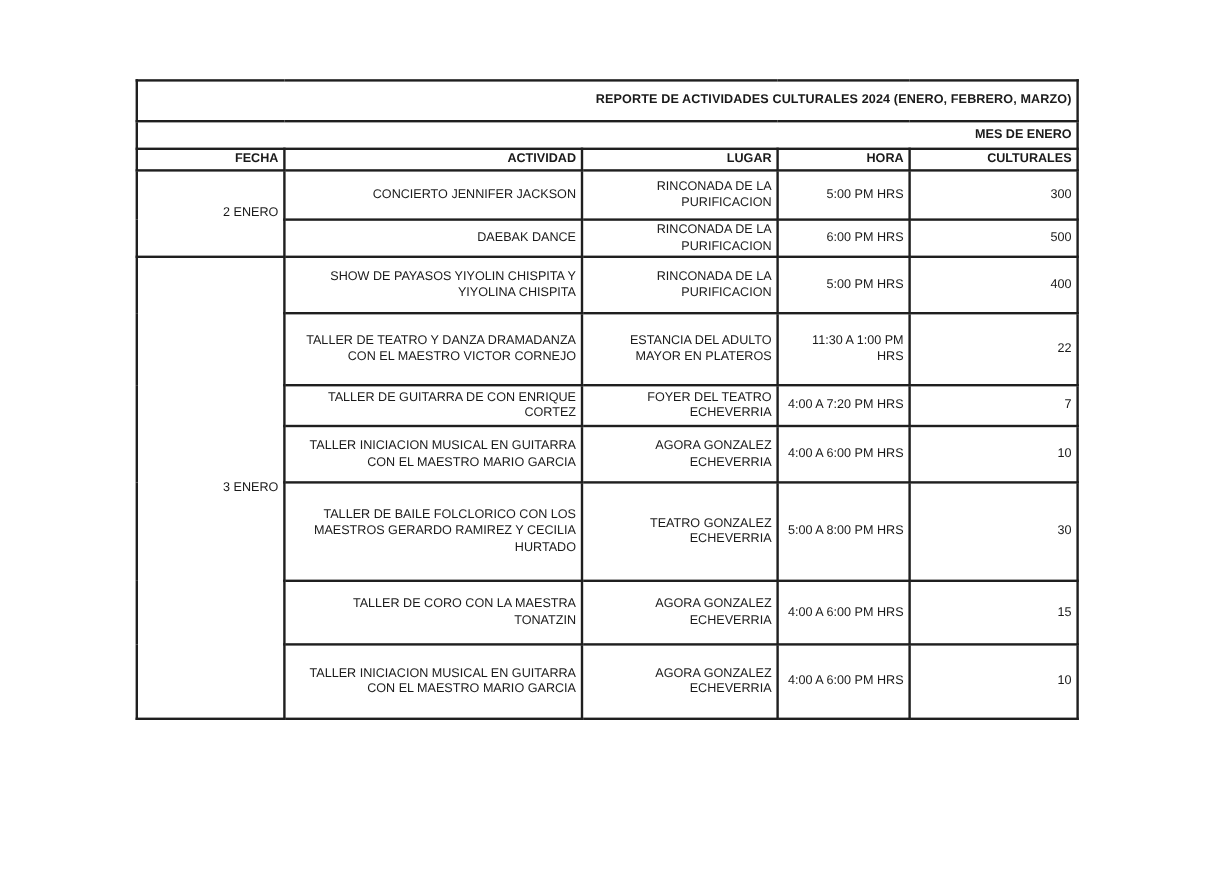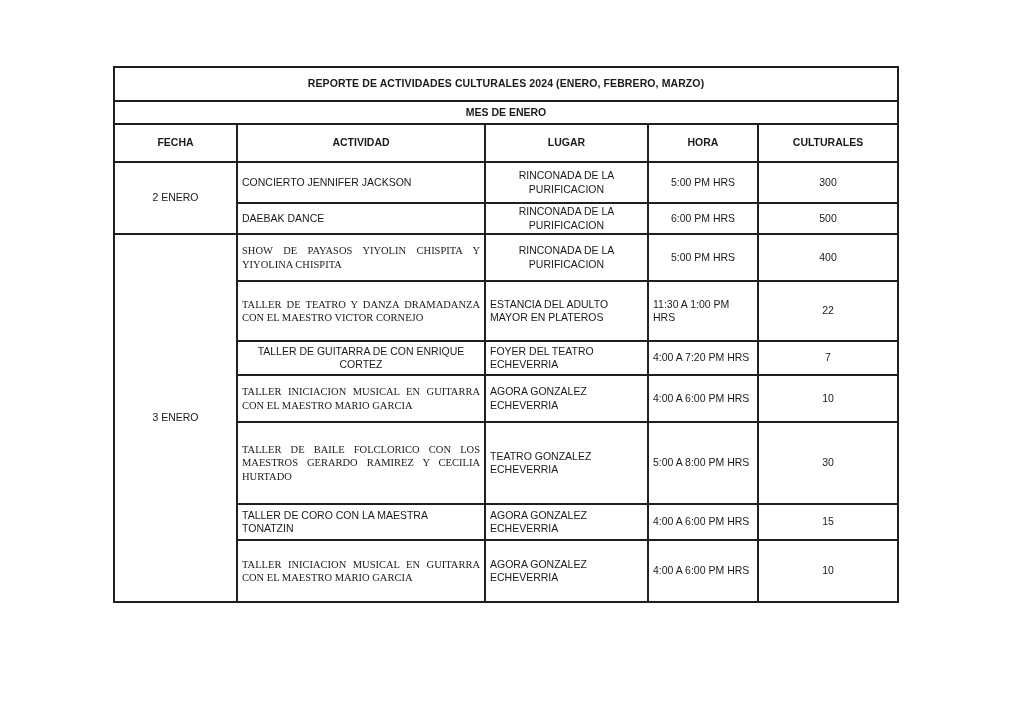--- a/index.html
+++ b/index.html
@@ -23,20 +23,21 @@
     border-collapse:collapse;table-layout:fixed;
   }
   table.report td,table.report th{
     border:2px solid var(--border);
     vertical-align:middle;
     padding:1px 4px;
     font-size:10.5px;
     line-height:1.3;
     color:var(--ink);
     overflow:hidden;
+    text-align:right;
   }
   .title-cell{
     text-align:center;
     font-weight:bold;
     font-size:15px;
     color:var(--red);
     letter-spacing:0.1px;
   }
   .month-cell{
     text-align:center;
@@ -50,21 +51,21 @@
     font-size:12px;
     color:var(--teal);
   }
   td.fecha-cell{
     text-align:center;
     font-weight:normal;
     font-size:11px;
   }
   .al-left{text-align:left;}
   .al-center{text-align:center;}
-  .al-just{text-align:justify;font-family:Liberation Serif, serif;}
+  .al-just{text-align:justify;}
   td.num-cell{text-align:center;}
 </style>
 </head>
 <body>
 
 <div class="page">
   <table class="report">
     <colgroup>
       <col style="width:123px">
       <col style="width:248px">
@@ -75,21 +76,21 @@
 
     <tbody>
         <tr style="height:34px">
       <td colspan="5" class="title-cell">REPORTE DE ACTIVIDADES CULTURALES 2024 (ENERO, FEBRERO, MARZO)</td>
     </tr>
 
     <tr style="height:23px">
       <td colspan="5" class="month-cell">MES DE ENERO</td>
     </tr>
 
-    <tr style="height:38px">
+    <tr style="height:18px">
       <th class="col-head">FECHA</th>
       <th class="col-head">ACTIVIDAD</th>
       <th class="col-head">LUGAR</th>
       <th class="col-head">HORA</th>
       <th class="col-head">CULTURALES</th>
     </tr>
 
     <tr style="height:41px">
       <td rowspan="2" class="fecha-cell">2 ENERO</td>
       <td class="al-left">CONCIERTO JENNIFER JACKSON</td>
@@ -134,21 +135,21 @@
       <td class="num-cell">10</td>
     </tr>
 
     <tr style="height:82px">
       <td class="al-just">TALLER DE BAILE FOLCLORICO CON LOS MAESTROS GERARDO RAMIREZ Y CECILIA HURTADO</td>
       <td class="al-left">TEATRO GONZALEZ ECHEVERRIA</td>
       <td class="al-left">5:00 A 8:00 PM HRS</td>
       <td class="num-cell">30</td>
     </tr>
 
-    <tr style="height:36px">
+    <tr style="height:53px">
       <td class="al-left">TALLER DE CORO  CON LA MAESTRA TONATZIN</td>
       <td class="al-left">AGORA GONZALEZ ECHEVERRIA</td>
       <td class="al-left">4:00 A 6:00 PM HRS</td>
       <td class="num-cell">15</td>
     </tr>
 
     <tr style="height:62px">
       <td class="al-just">TALLER INICIACION MUSICAL EN GUITARRA CON EL MAESTRO MARIO GARCIA</td>
       <td class="al-left">AGORA GONZALEZ ECHEVERRIA</td>
       <td class="al-left">4:00 A 6:00 PM HRS</td>

